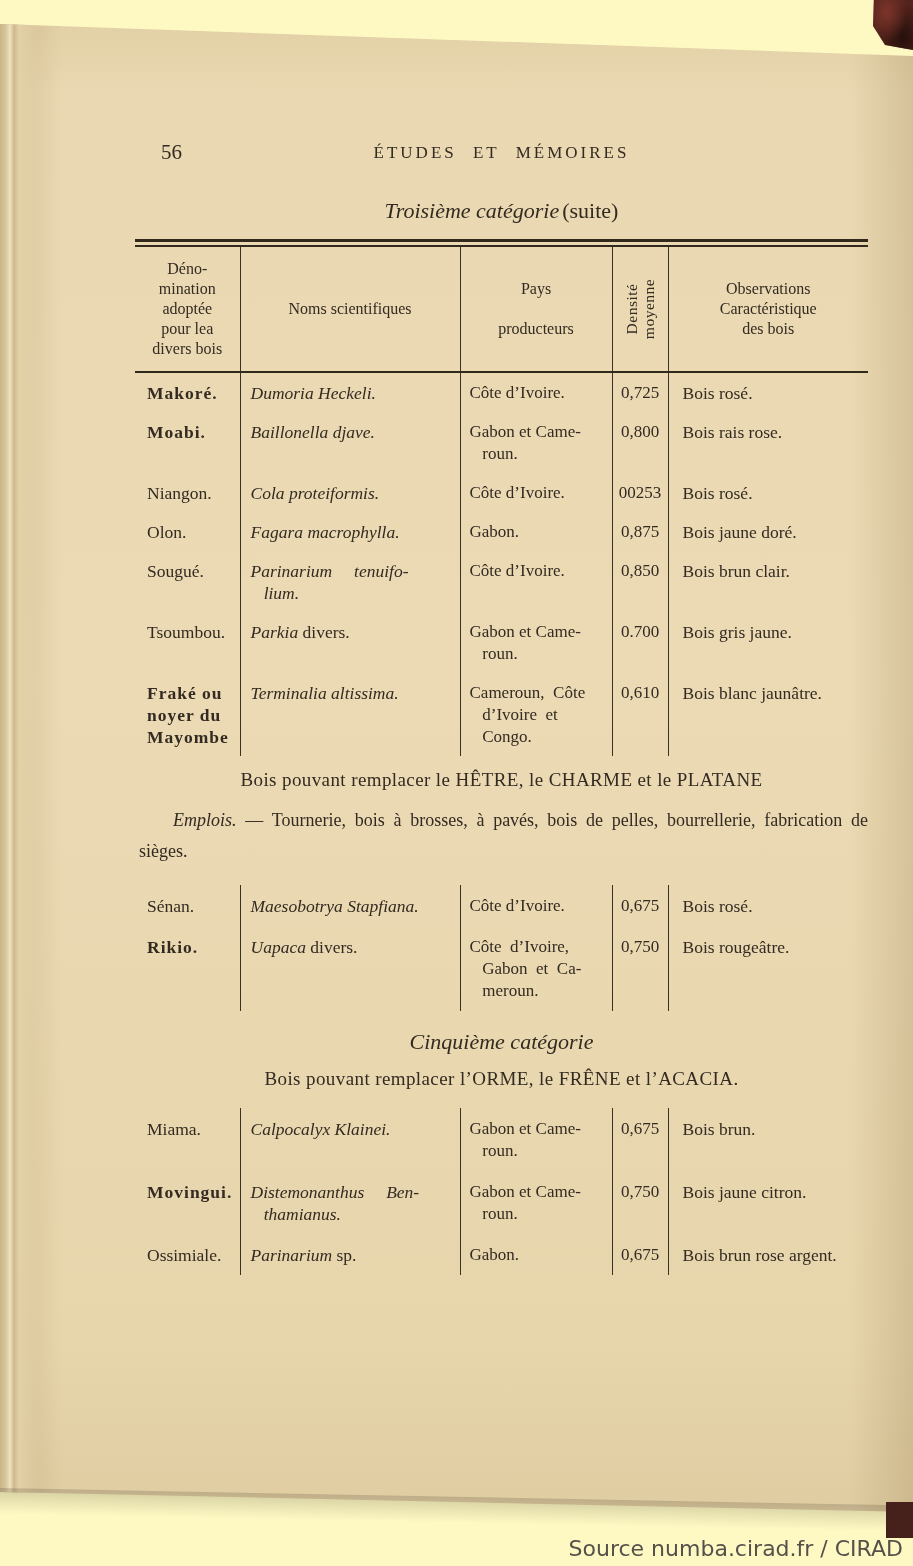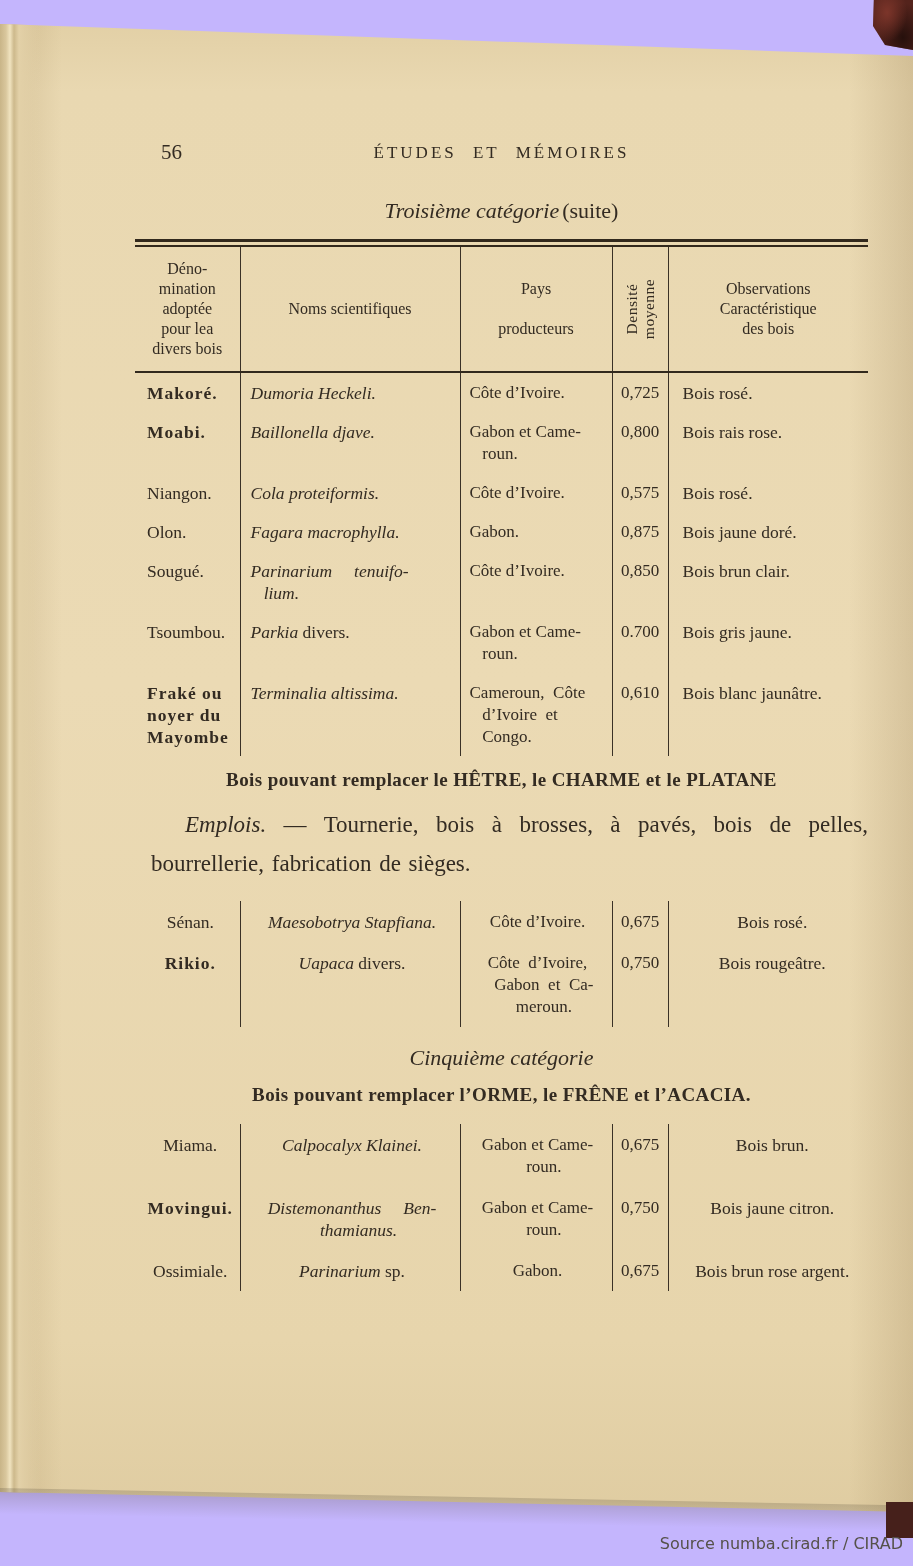--- a/index.html
+++ b/index.html
@@ -1,18 +1,18 @@
 <!DOCTYPE html>
 <html><head>
 <meta charset="utf-8">
 <style>
   html,body{margin:0;padding:0;}
   body{width:913px;height:1566px;position:relative;background:#fcfbf8;
        font-family:"Liberation Serif", serif;color:#332b22;}
-  .stage{position:absolute;inset:0;overflow:hidden;background:#c4b5fd;}
+  .stage{position:absolute;inset:0;overflow:hidden;background:#fef9c3;}
 
   
   .paper{position:absolute;left:0;top:0;width:913px;height:1522px;
     background:
       linear-gradient(90deg, rgba(130,100,50,.30) 0px, rgba(130,100,50,.12) 26px, rgba(130,100,50,0) 62px),
       linear-gradient(90deg, rgba(0,0,0,0) 93%, rgba(120,90,45,.18) 100%),
       linear-gradient(180deg,#e0cda2 0%, #e9d8b1 6%, #ebdab4 45%, #e7d5ac 88%, #dfcca1 100%);
     clip-path: polygon(0 24px, 100% 56px, 100% 1512px, 0 1492px);}
   .binding{position:absolute;left:0;top:0;bottom:0;width:40px;
     background:linear-gradient(90deg,#c9b588 0px,#d9c79d 6px,#f0e3bf 10px,#cdb98c 14px,#e3d1a8 19px,rgba(0,0,0,0) 40px);}
@@ -52,29 +52,29 @@
   td.nm{padding-left:12px;white-space:pre-line;}
   td.nm.b{font-weight:bold;letter-spacing:1px;}
   td.sc{white-space:pre-wrap;}
   td.sc .sci{font-style:italic;}
   td.sc .scir{font-style:normal;}
   td.py{font-size:17px;white-space:pre-wrap;padding-left:9px;}
   td.dn{text-align:center;padding-left:2px;padding-right:2px;font-size:17px;}
   td.ob{padding-left:14px;white-space:pre-wrap;}
   td.ob.ditto{text-align:center;padding-left:2px;}
 
-  .subt{font-weight:bold;text-align:center;font-size:19px;margin-top:13px;letter-spacing:.4px;}
-  .emp{font-size:23px;line-height:39px;margin:14px 0 0 16px;text-align:justify;text-indent:34px;word-spacing:2px;}
+  .subt{font-weight:normal;text-align:center;font-size:19px;margin-top:13px;letter-spacing:.4px;}
+  .emp{font-size:18px;line-height:31px;margin:14px 0 0 4px;text-align:justify;text-indent:34px;word-spacing:2px;}
   .emp .lbl{font-style:italic;}
 
   table.plain{margin-top:18px;}
-  table.plain td{padding-top:10px;padding-bottom:9px;text-align:center;}
-
-  .credit{position:absolute;right:10px;bottom:13px;font-family:"DejaVu Sans", sans-serif;
-          font-size:16px;color:#55514a;}
+  table.plain td{padding-top:10px;padding-bottom:9px;}
+
+  .credit{position:absolute;right:10px;bottom:5px;font-family:"DejaVu Sans", sans-serif;
+          font-size:22px;color:#55514a;}
 </style>
 </head>
 <body>
 
 <div class="stage">
   <div class="paper">
     <div class="binding"></div>
   </div>
   <div class="paper-shadow"></div>
   <div class="corner-tr"></div>
@@ -130,21 +130,21 @@
         <td class="sc"><span class="sci">Baillonella djave.</span><span class="scir"></span></td>
         <td class="py">Gabon et Came-
    roun.</td>
         <td class="dn">0,800</td>
         <td class="ob">Bois rais rose.</td>
       </tr>
       <tr>
         <td class="nm">Niangon.</td>
         <td class="sc"><span class="sci">Cola proteiformis.</span><span class="scir"></span></td>
         <td class="py">Côte d’Ivoire.</td>
-        <td class="dn">0,575</td>
+        <td class="dn">00253</td>
         <td class="ob">Bois rosé.</td>
       </tr>
       <tr>
         <td class="nm">Olon.</td>
         <td class="sc"><span class="sci">Fagara macrophylla.</span><span class="scir"></span></td>
         <td class="py">Gabon.</td>
         <td class="dn">0,875</td>
         <td class="ob">Bois jaune doré.</td>
       </tr>
       <tr>

